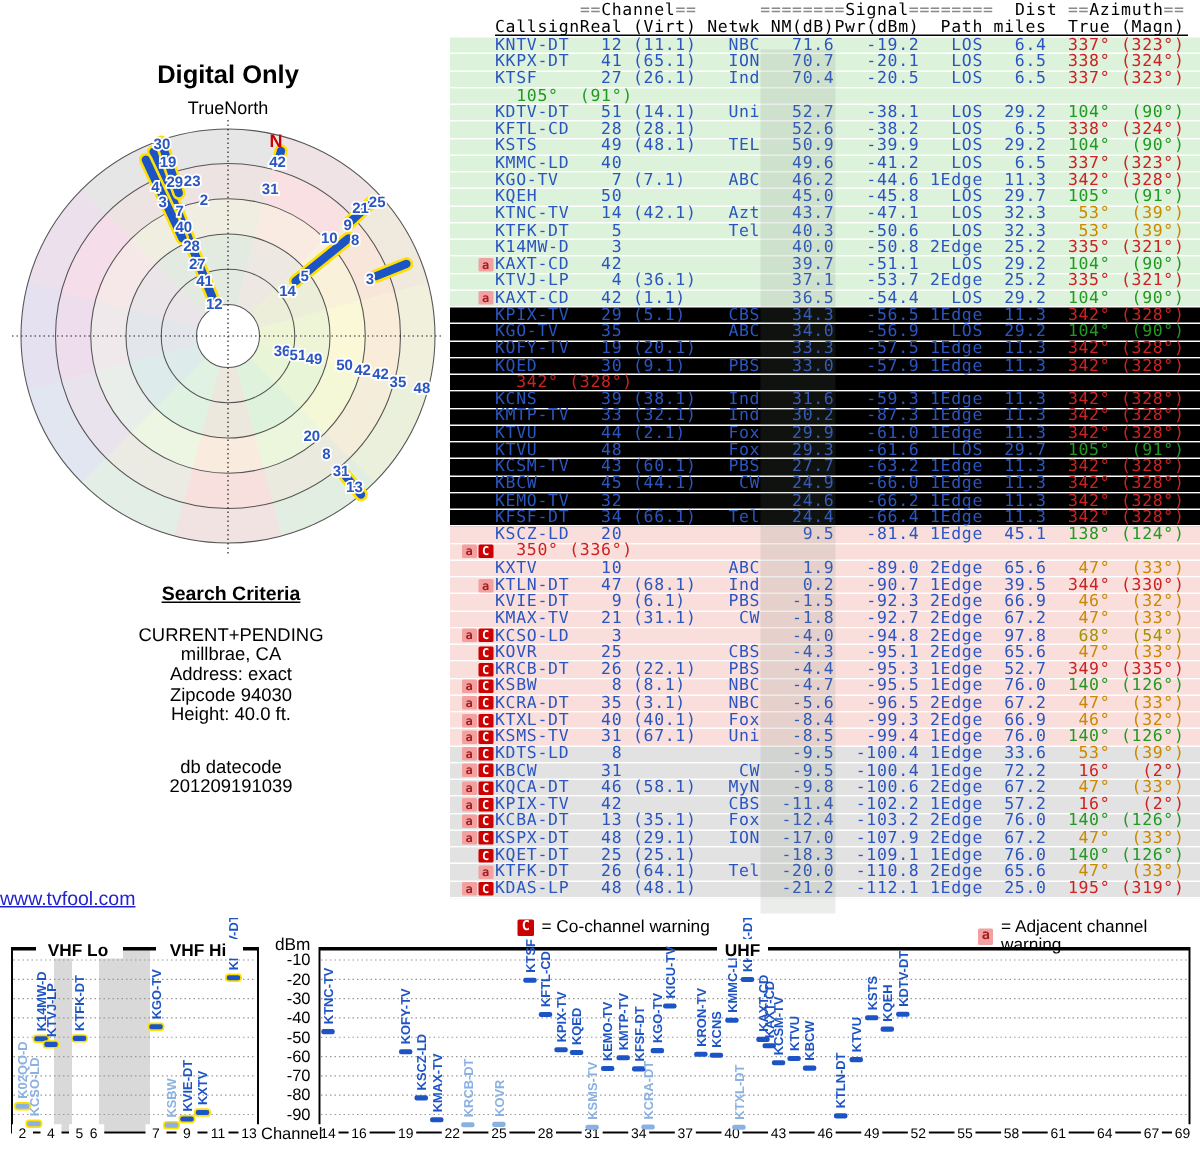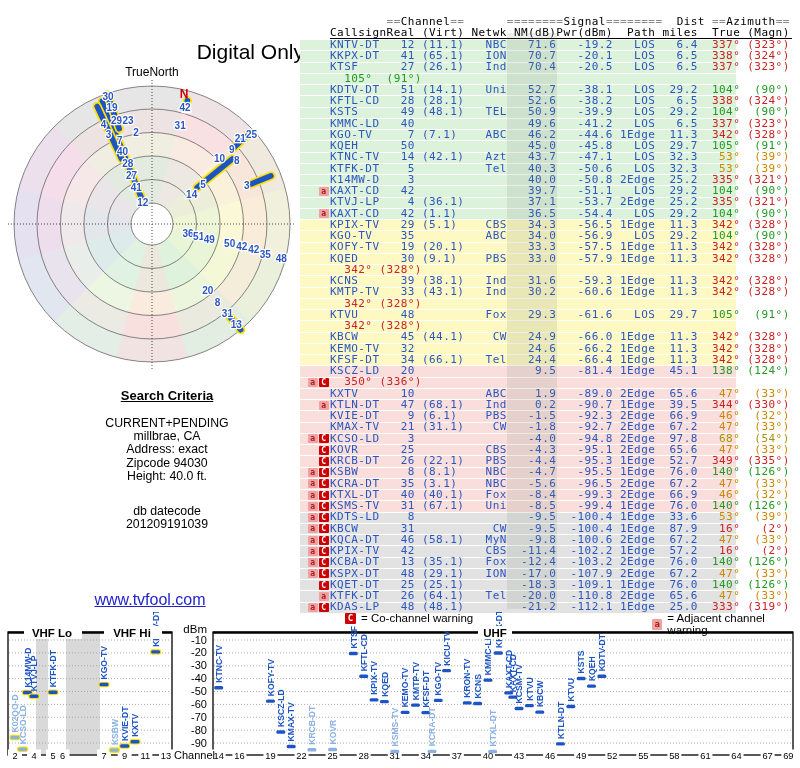--- a/index.html
+++ b/index.html
@@ -1,37 +1,37 @@
 <!DOCTYPE html>
 <html><head>
 <meta charset="utf-8">
 <style>
   html,body{margin:0;padding:0}
   body{width:800px;height:768px;position:relative;background:#fff;overflow:hidden;
        font-family:"Liberation Sans",sans-serif;color:#000}
   .abs{position:absolute}
   
-  #radar-title{left:0;top:40px;width:304px;text-align:right;font-size:21px;font-weight:normal}
-  #criteria{left:17px;top:388px;width:300px;text-align:center;font-size:12.3px}
+  #radar-title{left:0;top:40px;width:304px;text-align:center;font-size:17px;font-weight:bold}
+  #criteria{left:4px;top:388px;width:300px;text-align:center;font-size:12.3px}
   #criteria-heading{font-weight:bold;text-decoration:underline;font-size:13px;margin-bottom:14px}
   #criteria .cline{line-height:13.2px}
   #criteria .gap{height:22px}
-  #site-link{left:0;top:591px;width:300px;text-align:center;font-size:16px}
+  #site-link{left:0;top:591px;width:300px;font-size:13px}
   #site-link a{color:#2222cc;text-decoration:underline;cursor:pointer}
   
-  #tbl{left:300px;top:16px;width:436px;font-family:"DejaVu Sans Mono",monospace;
+  #tbl{left:300px;top:1px;width:500px;font-family:"DejaVu Sans Mono",monospace;
        font-size:11px;letter-spacing:0.45px;color:#2b56c0}
   .hrow{display:flex;height:11px;line-height:11px;color:#000}
   .hrow .pre, .trow .pre{white-space:pre}
   .hpad{width:30px;flex:none}
   .eq{color:#8a8a8a}
   #hdr-underline{margin-left:30px;width:462px;border-bottom:1px solid #000;height:0}
   #tbody{margin-top:1px}
   .trow{display:flex;height:10.26px;line-height:10.4px;border-bottom:1px solid #fff;align-items:center}
-  .g-g{background:#ddf2db}.g-y{background:#fef9c3}.g-p{background:#f9dedb}.g-e{background:#e2e2e2}
+  .g-g{background:#ddf2db}.g-y{background:#000000}.g-p{background:#f9dedb}.g-e{background:#e2e2e2}
   .bcol{width:30px;flex:none;display:flex;justify-content:flex-end;align-items:center}
   .bdg{width:10px;height:9px;margin-right:1px;display:flex;align-items:center;justify-content:center;
        font:bold 8px "DejaVu Sans Mono",monospace;border-radius:1px}
   .bdg.a{background:#f2a0a0;color:#a02020}
   .bdg.c{background:#cc0000;color:#fff}
   .az-r{color:#cc2222}.az-o{color:#cc8800}.az-l{color:#a49400}.az-g{color:#229922}
   .stripe{position:absolute;left:507px;top:33px;width:50px;height:576px;
           background:rgba(115,130,115,0.14);pointer-events:none;z-index:5}
   
   .legend-item{top:612px;font-size:11.5px;display:flex;align-items:center;gap:4px}
@@ -291,37 +291,39 @@
         <span class="pre az-r"> (328°)</span>
       </div>
       <div class="trow g-y">
         <span class="bcol"></span>
         <span class="pre">KCNS      39 (38.1)   Ind   31.6   -59.3 1Edge  11.3</span>
         <span class="pre az-r">  342°</span>
         <span class="pre az-r"> (328°)</span>
       </div>
       <div class="trow g-y">
         <span class="bcol"></span>
-        <span class="pre">KMTP-TV   33 (43.1)   Ind   30.2   -60.6 1Edge  11.3</span>
-        <span class="pre az-r">  342°</span>
-        <span class="pre az-r"> (328°)</span>
-      </div>
-      <div class="trow g-y">
-        <span class="bcol"></span>
+        <span class="pre">KMTP-TV   33 (32.1)   Ind   30.2   -87.3 1Edge  11.3</span>
+        <span class="pre az-r">  342°</span>
+        <span class="pre az-r"> (328°)</span>
+      </div>
+      <div class="trow g-y">
+        <span class="bcol"></span>
+        <span class="pre">KTVU      44 (2.1)    Fox   29.9   -61.0 1Edge  11.3</span>
         <span class="pre az-r">  342°</span>
         <span class="pre az-r"> (328°)</span>
       </div>
       <div class="trow g-y">
         <span class="bcol"></span>
         <span class="pre">KTVU      48          Fox   29.3   -61.6   LOS  29.7</span>
         <span class="pre az-g">  105°</span>
         <span class="pre az-g">  (91°)</span>
       </div>
       <div class="trow g-y">
         <span class="bcol"></span>
+        <span class="pre">KCSM-TV   43 (60.1)   PBS   27.7   -63.2 1Edge  11.3</span>
         <span class="pre az-r">  342°</span>
         <span class="pre az-r"> (328°)</span>
       </div>
       <div class="trow g-y">
         <span class="bcol"></span>
         <span class="pre">KBCW      45 (44.1)    CW   24.9   -66.0 1Edge  11.3</span>
         <span class="pre az-r">  342°</span>
         <span class="pre az-r"> (328°)</span>
       </div>
       <div class="trow g-y">
@@ -444,21 +446,21 @@
         </span>
         <span class="pre">KDTS-LD    8                -9.5  -100.4 1Edge  33.6</span>
         <span class="pre az-o">   53°</span>
         <span class="pre az-o">  (39°)</span>
       </div>
       <div class="trow g-e">
         <span class="bcol">
           <span class="bdg a">a</span>
           <span class="bdg c">C</span>
         </span>
-        <span class="pre">KBCW      31           CW   -9.5  -100.4 1Edge  87.9</span>
+        <span class="pre">KBCW      31           CW   -9.5  -100.4 1Edge  72.2</span>
         <span class="pre az-r">   16°</span>
         <span class="pre az-r">   (2°)</span>
       </div>
       <div class="trow g-e">
         <span class="bcol">
           <span class="bdg a">a</span>
           <span class="bdg c">C</span>
         </span>
         <span class="pre">KQCA-DT   46 (58.1)   MyN   -9.8  -100.6 2Edge  67.2</span>
         <span class="pre az-o">   47°</span>
@@ -506,21 +508,21 @@
         <span class="pre">KTFK-DT   26 (64.1)   Tel  -20.0  -110.8 2Edge  65.6</span>
         <span class="pre az-o">   47°</span>
         <span class="pre az-o">  (33°)</span>
       </div>
       <div class="trow g-e">
         <span class="bcol">
           <span class="bdg a">a</span>
           <span class="bdg c">C</span>
         </span>
         <span class="pre">KDAS-LP   48 (48.1)        -21.2  -112.1 1Edge  25.0</span>
-        <span class="pre az-r">  333°</span>
+        <span class="pre az-r">  195°</span>
         <span class="pre az-r"> (319°)</span>
       </div>
     </div>
 </div>
 <div class="stripe"></div>
 
 <div class="abs legend-item" style="left:345px">
   <span class="bdg c">C</span>
   <span>= Co-channel warning</span>
 </div>

